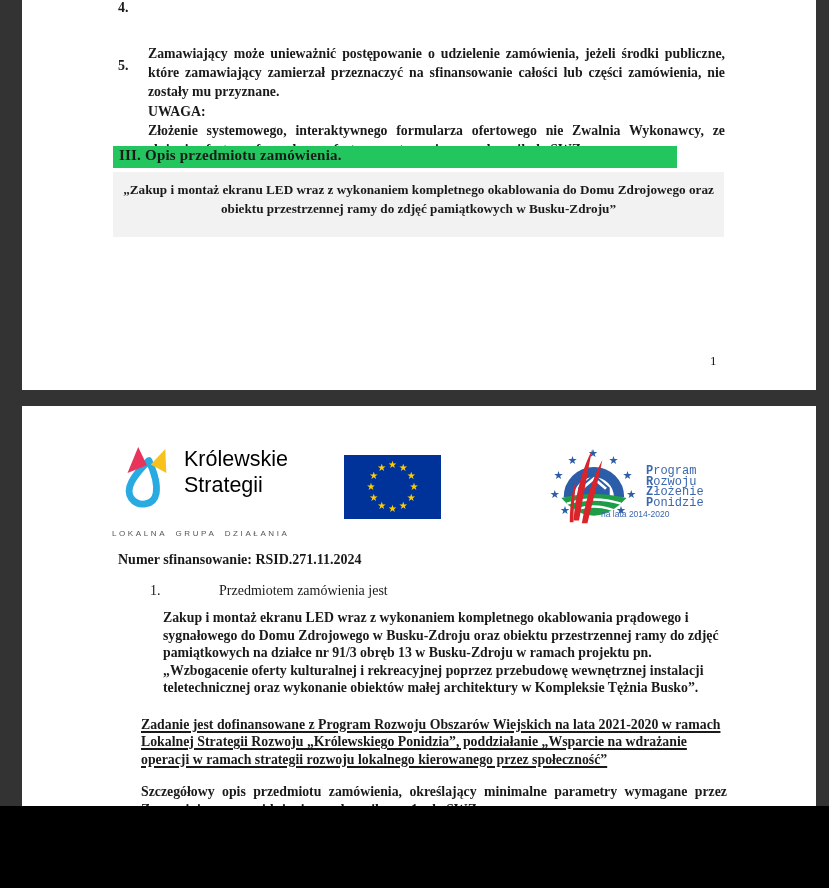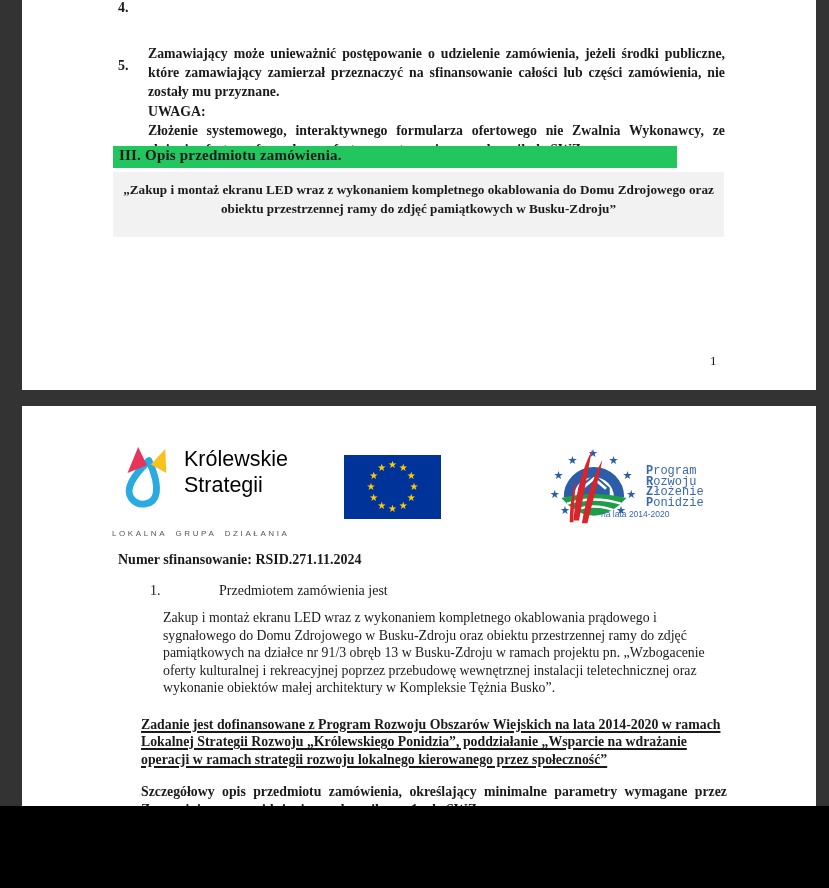--- a/index.html
+++ b/index.html
@@ -76,21 +76,21 @@
     font-family:"Liberation Sans", sans-serif; font-size:8.5px; color:#3a67ae;
     white-space:nowrap;
   }
 
   
   .reference { position:absolute; left:96px; top:146px; font-weight:bold; font-size:14px; }
   .item1-num { position:absolute; left:128px; top:177px; font-size:14px; }
   .item1-text { position:absolute; left:153px; top:177px; font-size:14px;margin-left:44px; }
   .para-main {
     position:absolute; left:141px; top:203px; width:566px;
-    font-weight:normal; font-size:13.8px; line-height:17.6px;
+    font-weight:bold; font-size:13.8px; line-height:17.6px;
   }
   .para-funding {
     position:absolute; left:119px; top:310px; width:582px;
     font-weight:bold; font-size:13.8px; line-height:17.4px;
     text-decoration:underline; text-decoration-thickness:1.5px; text-underline-offset:2px;
   }
   .para-detail {
     position:absolute; left:119px; top:377px; width:586px;
     font-weight:bold; font-size:13.8px; line-height:17.6px; text-align:justify;
   }
@@ -182,18 +182,18 @@
     <div class="prow-years">na lata 2014-2020</div>
   </div>
 
   <div class="reference">Numer sfinansowanie: RSID.271.11.2024</div>
 
   <div class="item1-num">1.</div>
   <div class="item1-text">Przedmiotem zamówienia jest</div>
 
   <div class="para-main">Zakup i montaż ekranu LED wraz z wykonaniem kompletnego okablowania prądowego i sygnałowego do Domu Zdrojowego w Busku-Zdroju oraz obiektu przestrzennej ramy do zdjęć pamiątkowych na działce  nr 91/3 obręb 13 w Busku-Zdroju w ramach projektu pn. „Wzbogacenie oferty kulturalnej i rekreacyjnej poprzez przebudowę wewnętrznej instalacji teletechnicznej oraz wykonanie obiektów małej architektury w Kompleksie Tężnia Busko”.</div>
 
-  <div class="para-funding">Zadanie jest dofinansowane z Program Rozwoju Obszarów Wiejskich na lata 2014-2020 w ramach Lokalnej Strategii Rozwoju „Królewskiego Ponidzia”,  poddziałanie „Wsparcie na wdrażanie operacji w ramach strategii rozwoju lokalnego kierowanego przez społeczność”</div>
+  <div class="para-funding">Zadanie jest dofinansowane z Program Rozwoju Obszarów Wiejskich na lata 2021-2020 w ramach Lokalnej Strategii Rozwoju „Królewskiego Ponidzia”,  poddziałanie „Wsparcie na wdrażanie operacji w ramach strategii rozwoju lokalnego kierowanego przez społeczność”</div>
 
   <div class="para-detail">Szczegółowy opis przedmiotu zamówienia, określający minimalne parametry wymagane przez Zamawiającego, znajduje się w załączniku nr 1a do SWZ</div>
 </div>
 
 <div class="black-bar"></div>
 
 </body></html>

